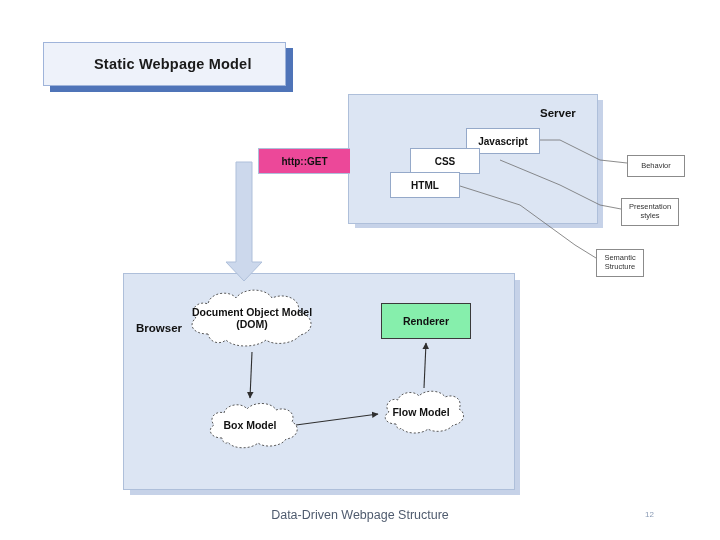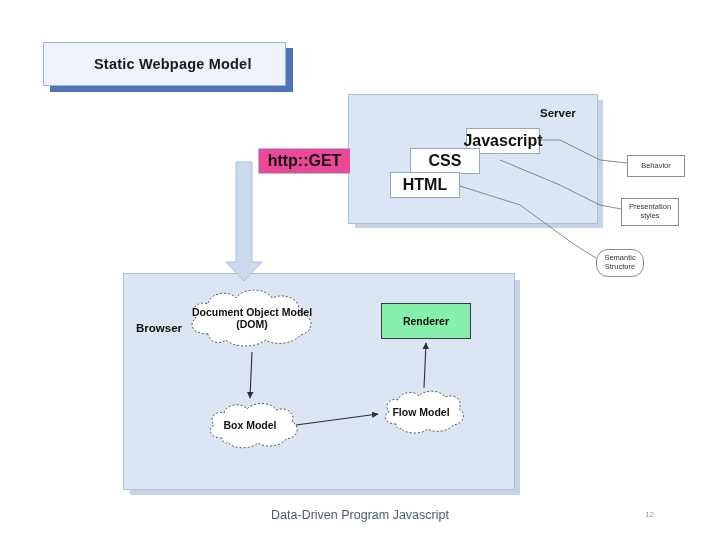--- a/index.html
+++ b/index.html
@@ -76,21 +76,21 @@
 
   
   .wbox {
     position: absolute;
     background: #ffffff;
     border: 1px solid #95a9c9;
     display: flex;
     align-items: center;
     justify-content: center;
     box-sizing: border-box;
-    font-size: 16px;
+    font-size: 10px;
     font-weight: bold;
     color: #111111;
     text-align: center;
   }
   #box-javascript { left: 466px; top: 128px; width: 74px; height: 26px; }
   #box-css        { left: 410px; top: 148px; width: 70px; height: 26px; }
   #box-html       { left: 390px; top: 172px; width: 70px; height: 26px; }
 
   
   #box-httpget {
@@ -110,21 +110,21 @@
     color: #333333;
     display: flex;
     align-items: center;
     justify-content: center;
     text-align: center;
     line-height: 1.15;
     padding: 10px;
   }
   #abox-behavior   { left: 627px; top: 155px; width: 58px; height: 18px; }
   #abox-styles     { left: 621px; top: 198px; width: 58px; height: 28px; }
-  #abox-semantic   { left: 596px; top: 249px; width: 48px; height: 28px; border-radius: 12px; }
+  #abox-semantic   { left: 596px; top: 249px; width: 48px; height: 28px; }
 
   
   #box-renderer {
     left: 381px; top: 303px; width: 90px; height: 36px;
     background: #86efac;
     border: 1px solid #3a3a3a;
     font-size: 10.5px;
   }
 
   
@@ -240,16 +240,16 @@
 
   <div class="cloud" id="cloud-flow">
     <svg viewBox="0 0 86 48" width="86" height="48" aria-hidden="true">
       <path d="M18,36 C7,36 4,28 11,24 C5,17 13,9 20,12 C22,4 36,2 41,8
                C47,1 63,2 67,9 C78,5 85,13 81,21 C89,25 86,36 75,37
                C70,44 56,45 50,41 C43,47 27,46 23,40 C21,43 19,40 18,36 Z" fill="#ffffff" stroke="#5a5a5a" stroke-width="1" stroke-dasharray="2,2"></path>
     </svg>
     <span class="cl-text">Flow Model</span>
   </div>
 
-  <div class="footer-text">Data-Driven Program Javascript</div>
+  <div class="footer-text">Data-Driven Webpage Structure</div>
   <div class="footer-page">12</div>
 
 </div>
 
 </body></html>

